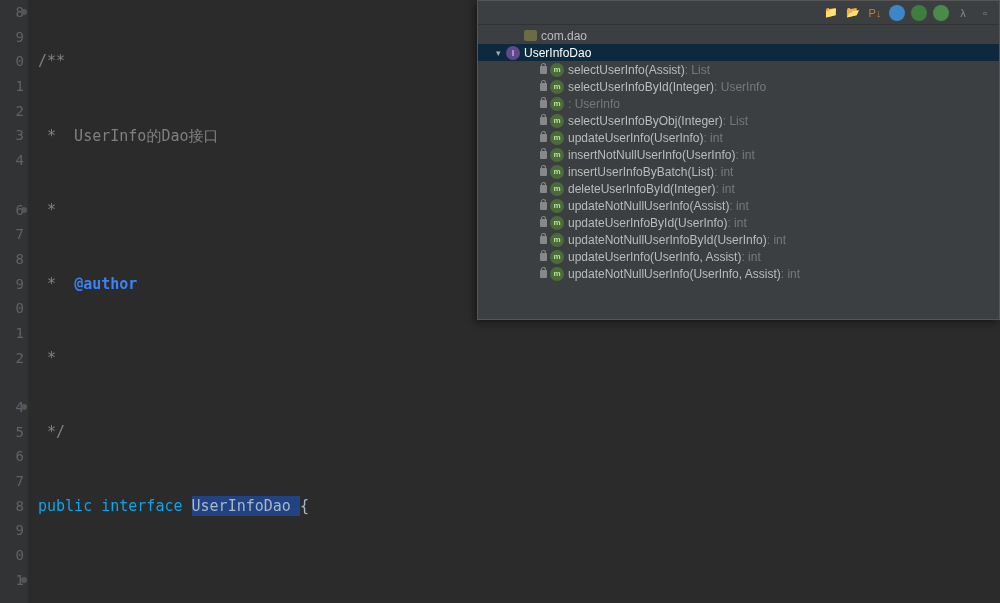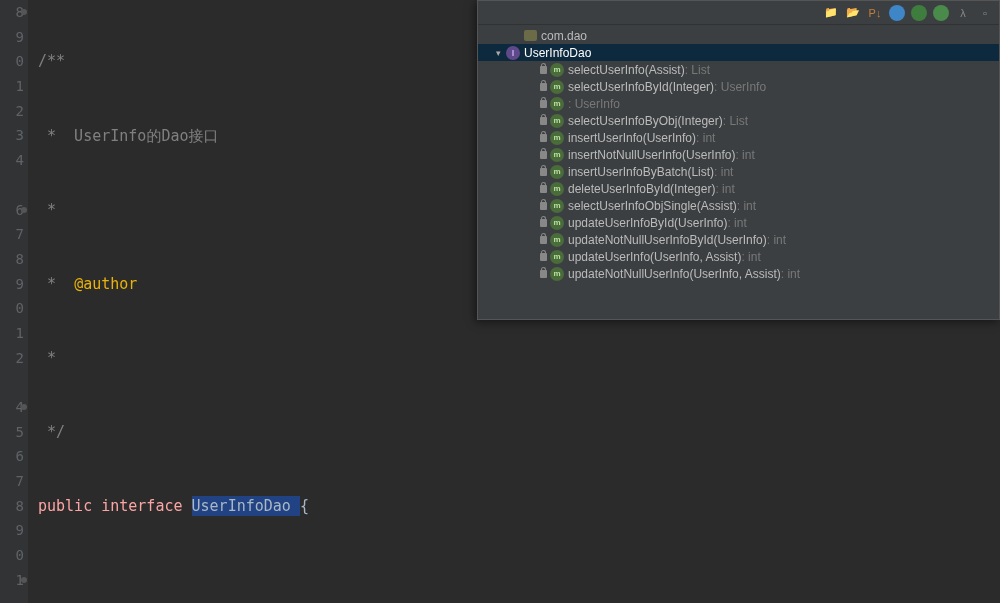--- a/index.html
+++ b/index.html
@@ -40,23 +40,23 @@
   }
   .code {
     flex: 1;
     padding-left: 10px;
     line-height: 24.7px;
     white-space: pre;
     font-size: 15px;
   }
   .code .row { height: 24.7px; }
   .c-comment { color: #808080; }
-  .c-kw { color: #fca5a5; margin-top: 21px; }
+  .c-kw { color: #0ea5e9; margin-top: 21px; }
   .c-ident { color: #A9B7C6; }
-  .c-doc-tag { color: #eab308; font-weight: normal; }
+  .c-doc-tag { color: #3b82f6; font-weight: bold; }
   .c-cn { color: #808080; }
   .sel {
     background: #214283;
     color: #A9B7C6;
     padding: 1px 0;
   }
 
   
   .structure {
     position: absolute;
@@ -261,21 +261,21 @@
         <span class="lock"></span>
         <span class="tree-icon method"></span>
         <span class="tree-label">selectUserInfoByObj(Integer)</span>
         <span class="tree-rtype"> : List<userinfo></userinfo></span>
       </div>
       <div class="tree-row">
         <span class="tree-indent" style="width:40px"></span>
         <span class="tree-arrow"></span>
         <span class="lock"></span>
         <span class="tree-icon method"></span>
-        <span class="tree-label">insertUserInfo(UserInfo)</span>
+        <span class="tree-label">updateUserInfo(UserInfo)</span>
         <span class="tree-rtype"> : int</span>
       </div>
       <div class="tree-row">
         <span class="tree-indent" style="width:40px"></span>
         <span class="tree-arrow"></span>
         <span class="lock"></span>
         <span class="tree-icon method"></span>
         <span class="tree-label">insertNotNullUserInfo(UserInfo)</span>
         <span class="tree-rtype"> : int</span>
       </div>
@@ -293,21 +293,21 @@
         <span class="lock"></span>
         <span class="tree-icon method"></span>
         <span class="tree-label">deleteUserInfoById(Integer)</span>
         <span class="tree-rtype"> : int</span>
       </div>
       <div class="tree-row">
         <span class="tree-indent" style="width:40px"></span>
         <span class="tree-arrow"></span>
         <span class="lock"></span>
         <span class="tree-icon method"></span>
-        <span class="tree-label">selectUserInfoObjSingle(Assist)</span>
+        <span class="tree-label">updateNotNullUserInfo(Assist)</span>
         <span class="tree-rtype"> : int</span>
       </div>
       <div class="tree-row">
         <span class="tree-indent" style="width:40px"></span>
         <span class="tree-arrow"></span>
         <span class="lock"></span>
         <span class="tree-icon method"></span>
         <span class="tree-label">updateUserInfoById(UserInfo)</span>
         <span class="tree-rtype"> : int</span>
       </div>

